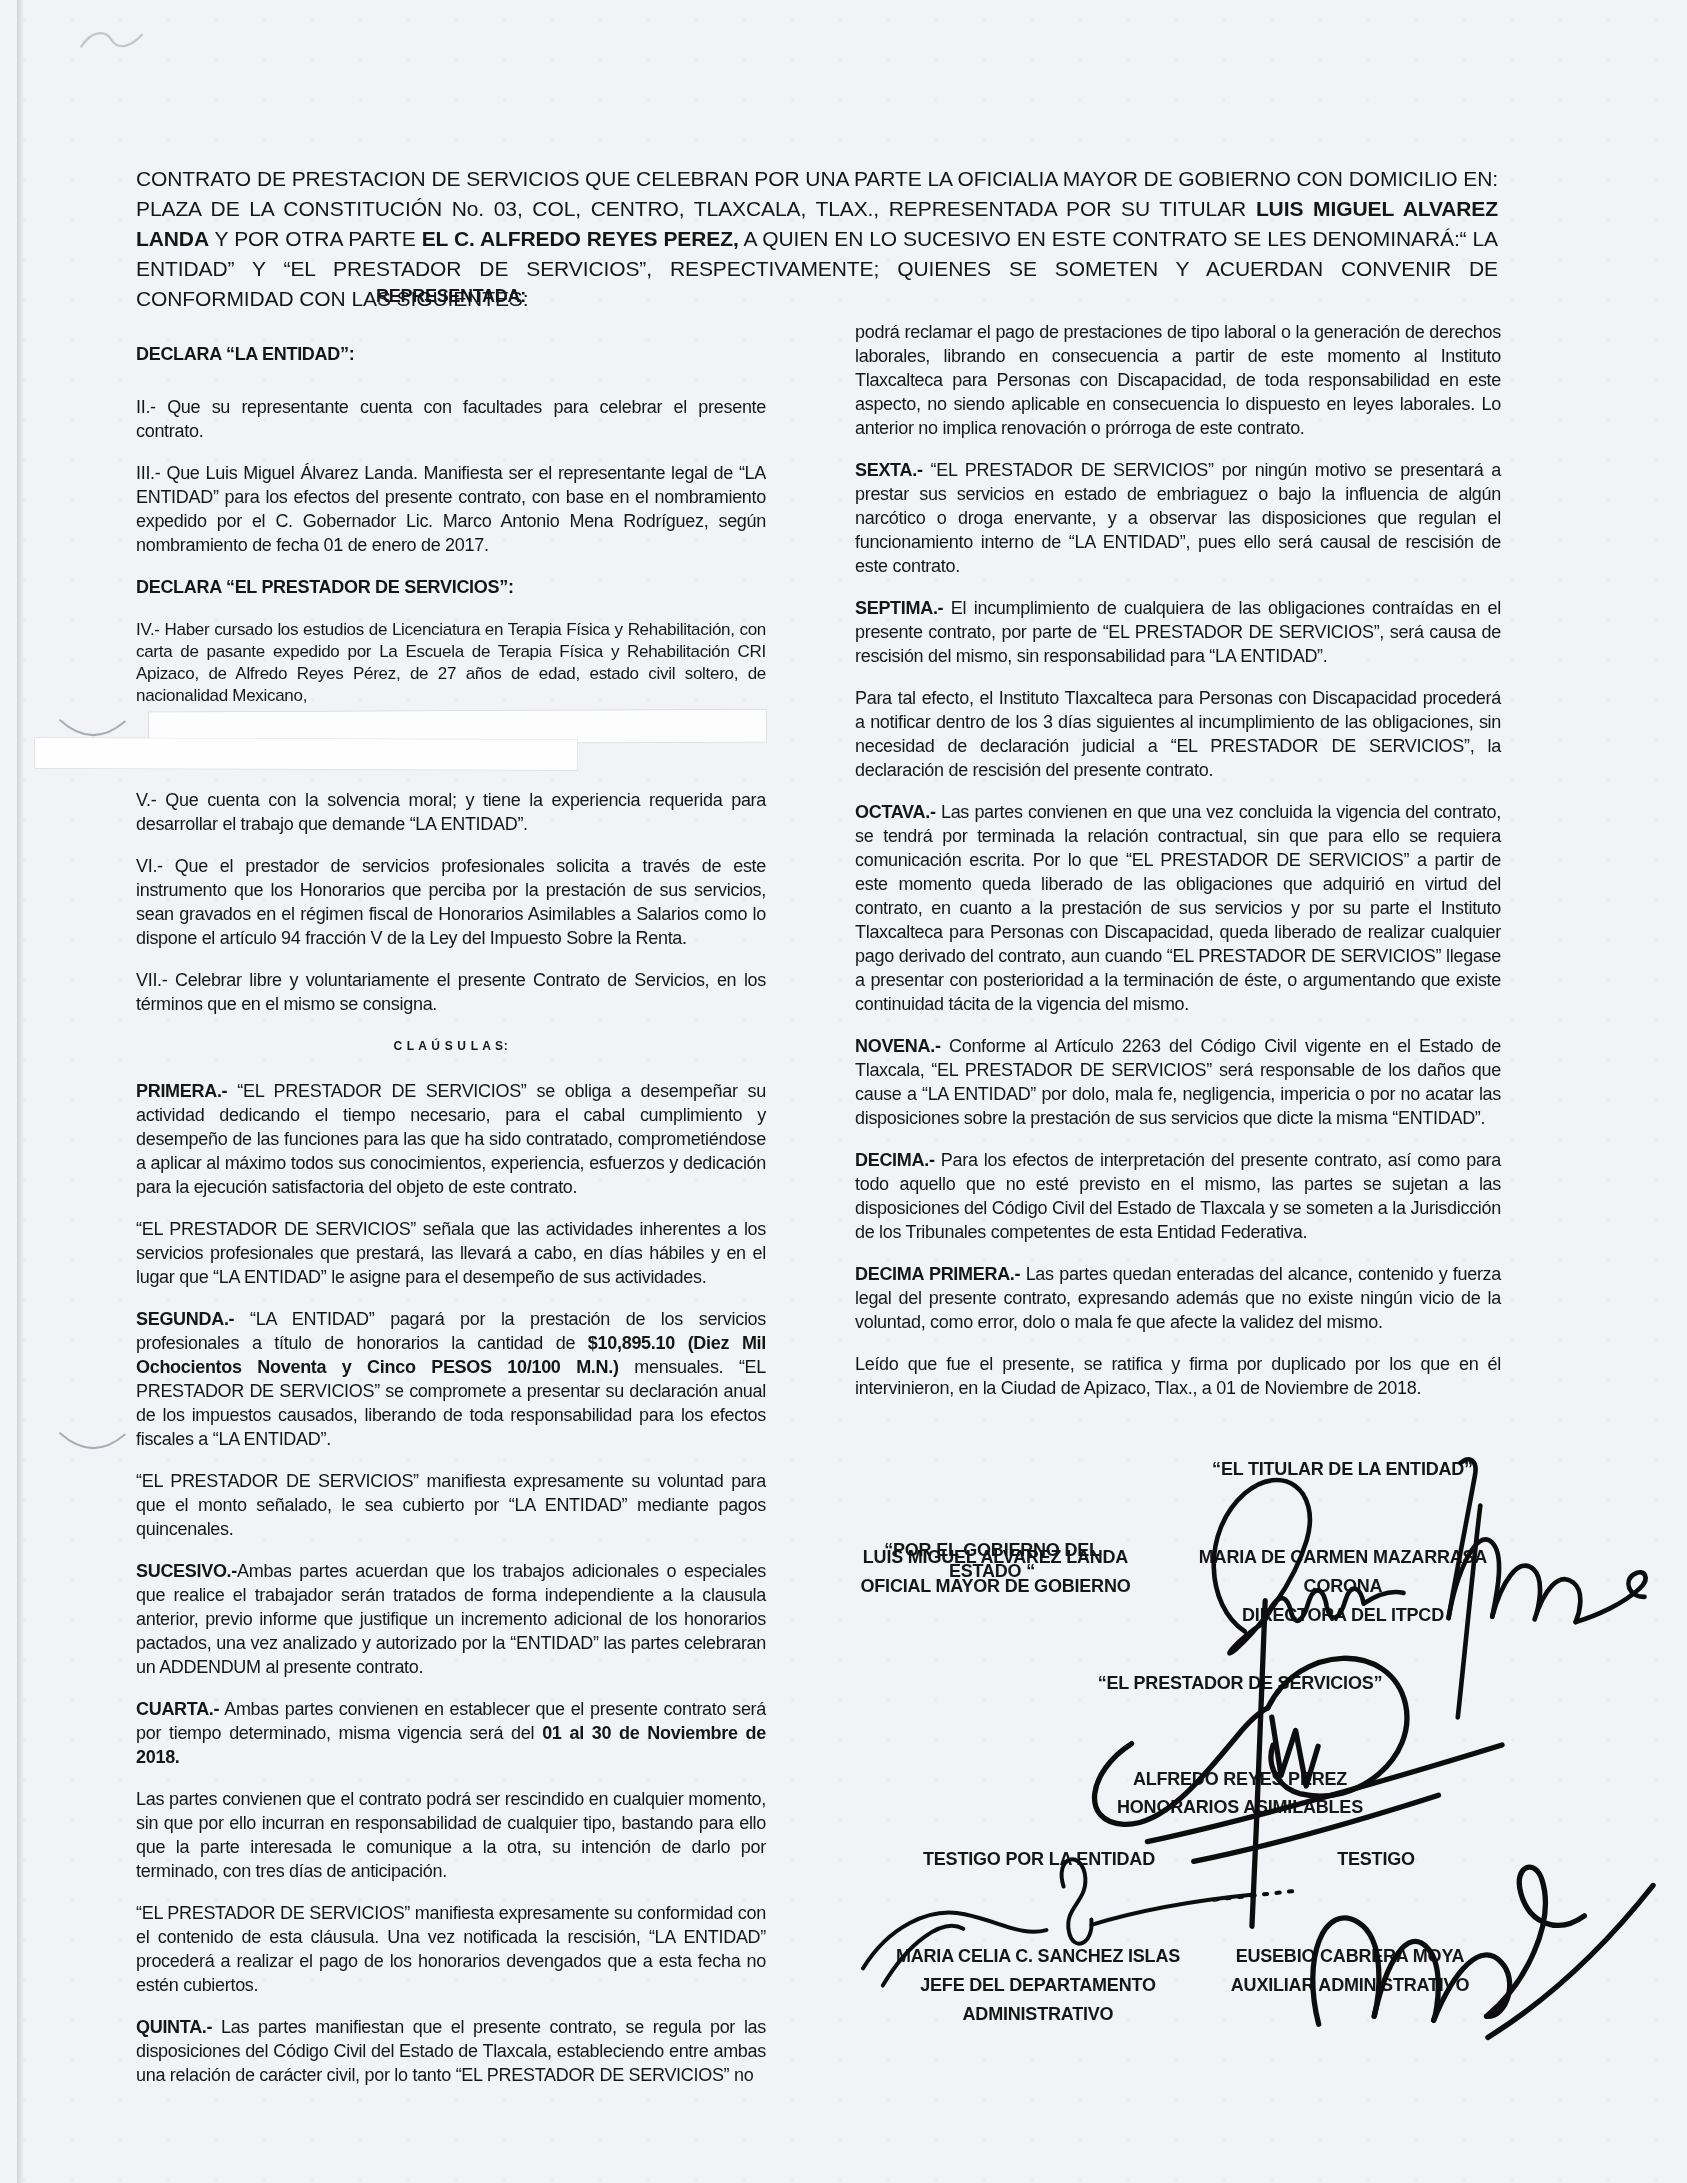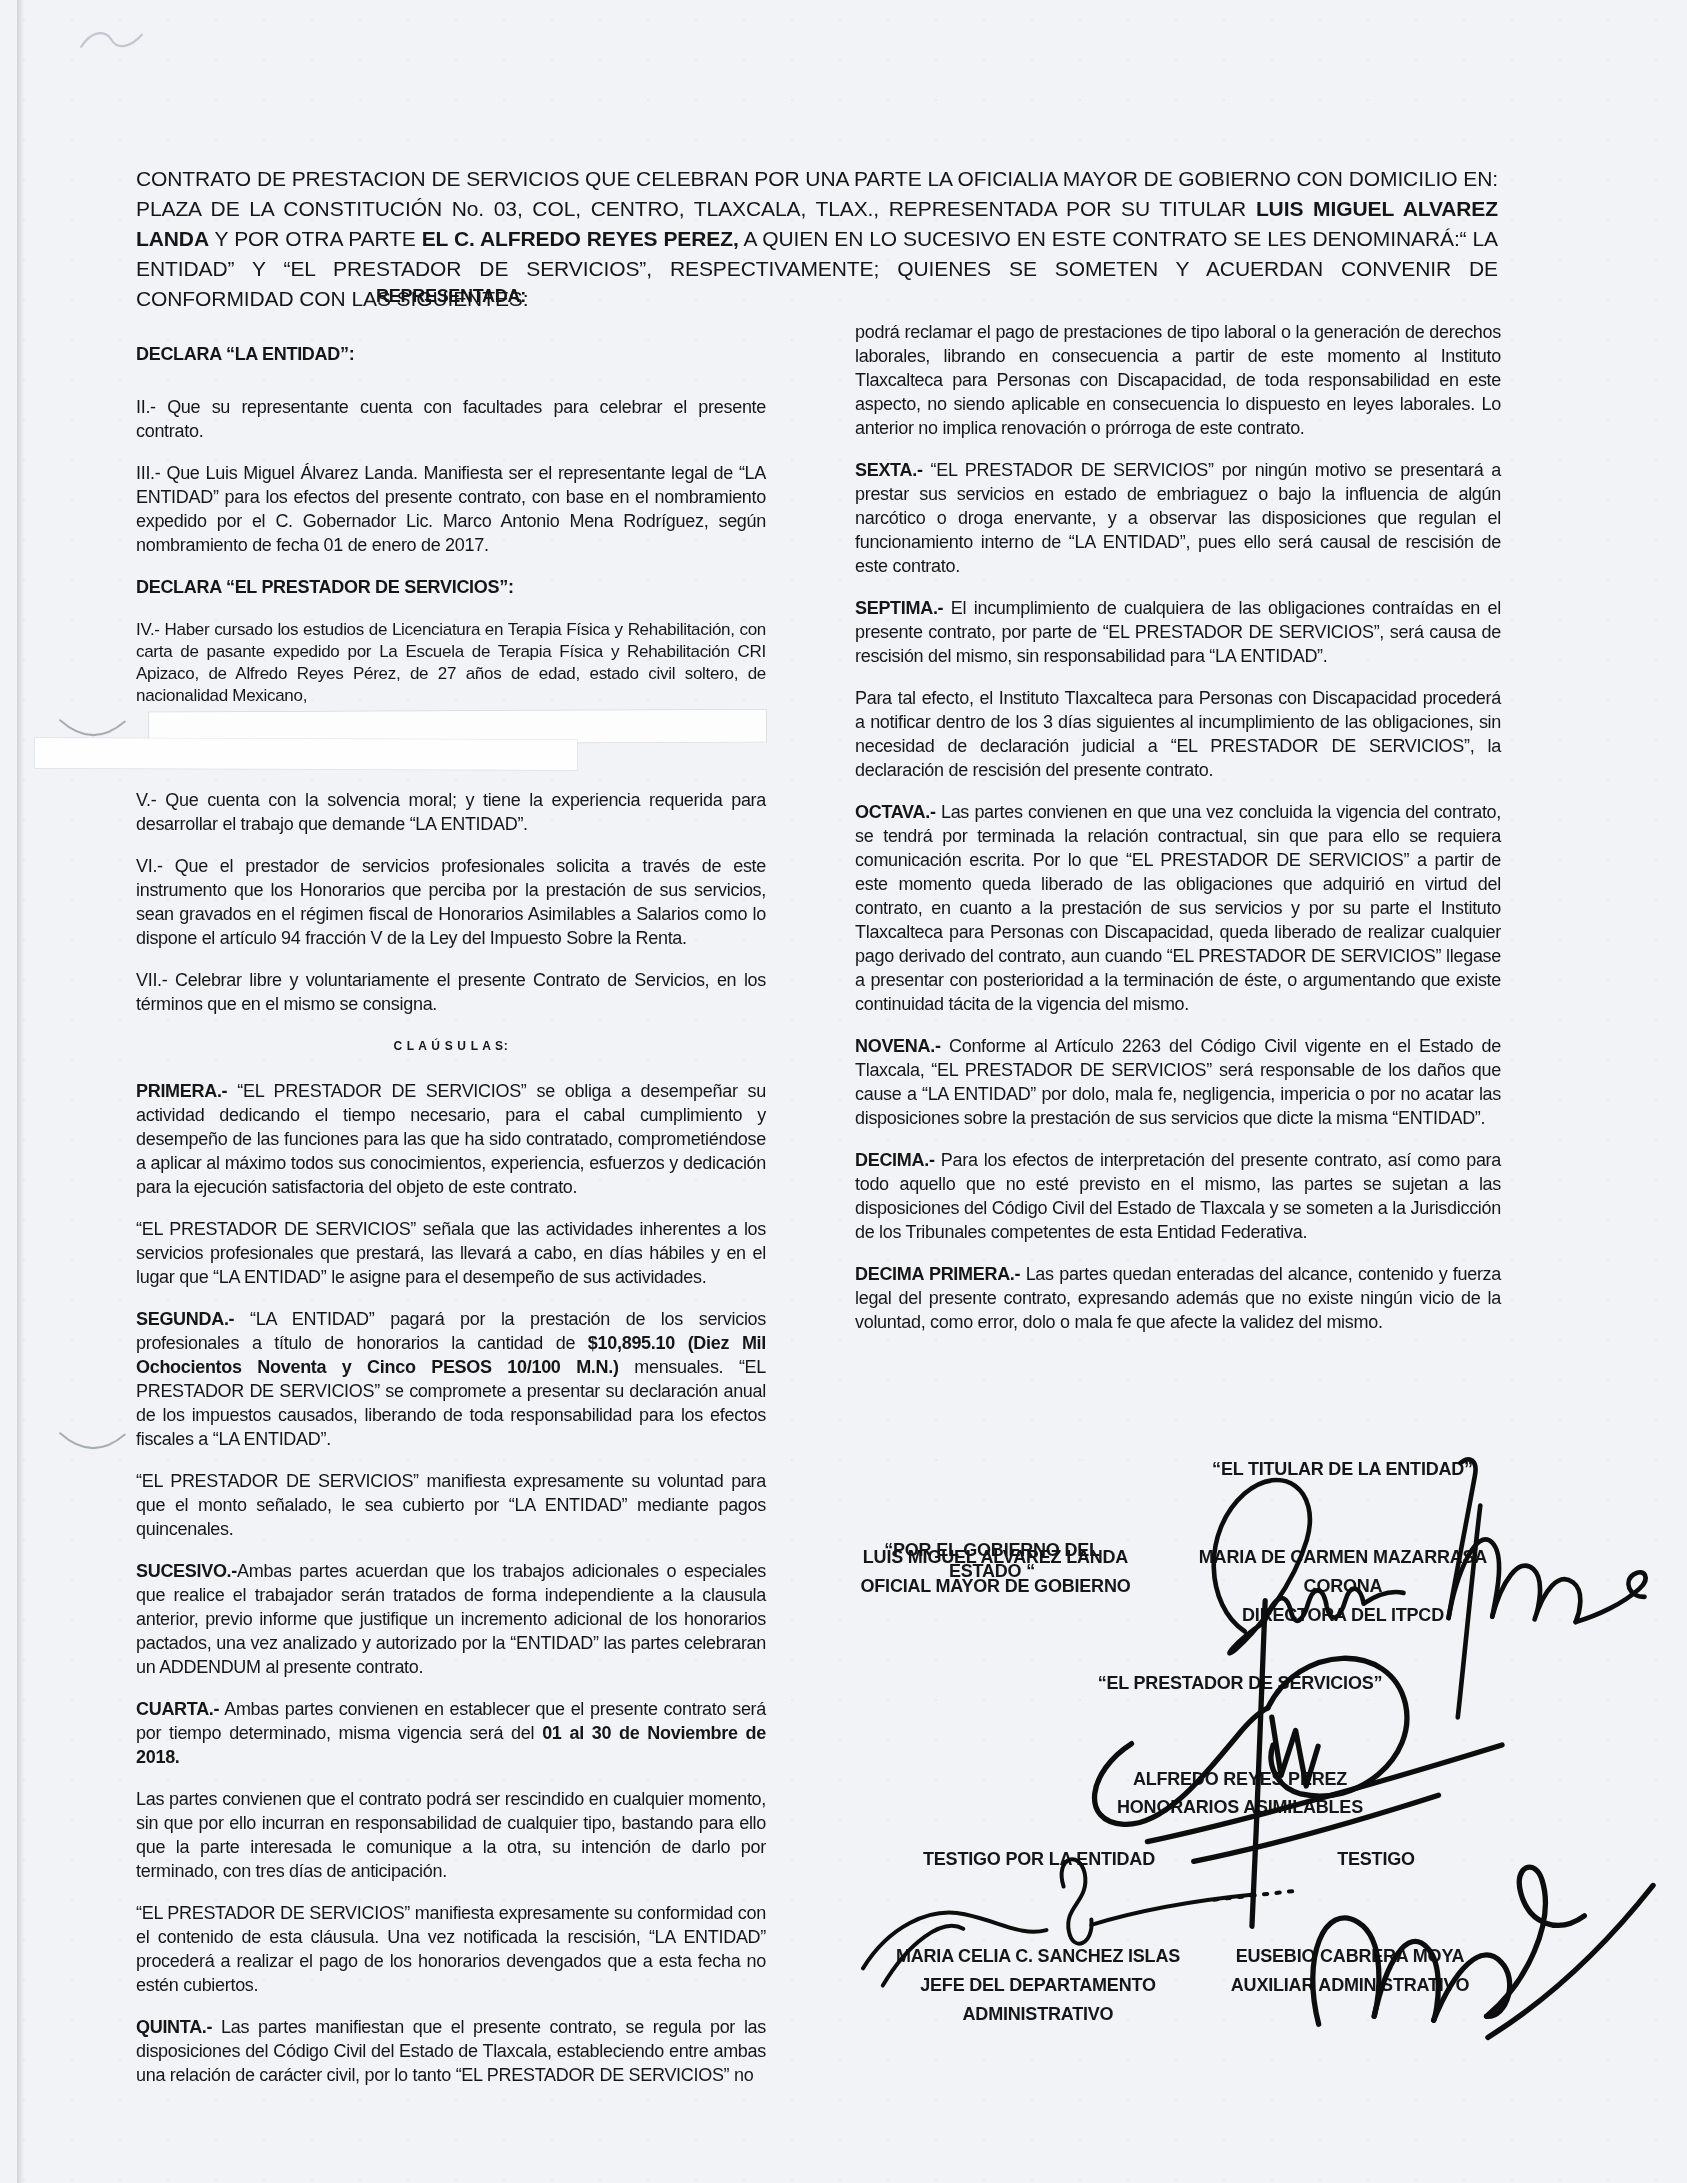--- a/index.html
+++ b/index.html
@@ -90,20 +90,21 @@
 
   <div class="col right">
     <div class="p">podrá reclamar el pago de prestaciones de tipo laboral o la generación de derechos laborales, librando en consecuencia a partir de este momento al Instituto Tlaxcalteca para Personas con Discapacidad, de toda responsabilidad en este aspecto, no siendo aplicable en consecuencia lo dispuesto en leyes laborales. Lo anterior no implica renovación o prórroga de este contrato.</div>
     <div class="p"><b>SEXTA.-</b><span> “EL PRESTADOR DE SERVICIOS”  por ningún motivo se presentará a prestar sus servicios en estado de embriaguez o bajo la influencia de algún narcótico o droga enervante, y a observar las disposiciones que regulan el funcionamiento interno de “LA ENTIDAD”, pues ello será causal de rescisión de este contrato.</span></div>
     <div class="p"><b>SEPTIMA.-</b><span> El incumplimiento de cualquiera de las obligaciones contraídas en el presente contrato, por parte de “EL PRESTADOR DE SERVICIOS”, será causa de rescisión del  mismo, sin responsabilidad para “LA ENTIDAD”.</span></div>
     <div class="p">Para tal efecto, el Instituto Tlaxcalteca para Personas con Discapacidad procederá a notificar dentro de los 3 días siguientes al incumplimiento de las obligaciones, sin necesidad de declaración judicial a “EL PRESTADOR DE SERVICIOS”,   la declaración de rescisión del presente contrato.</div>
     <div class="p"><b>OCTAVA.-</b><span> Las partes convienen en que una vez concluida la vigencia del contrato, se tendrá por terminada la relación contractual, sin que para ello se requiera comunicación escrita. Por lo que “EL PRESTADOR DE SERVICIOS” a partir de este momento queda liberado de las obligaciones que adquirió en virtud del contrato, en cuanto a la prestación de sus servicios y por su parte el Instituto Tlaxcalteca para Personas con Discapacidad,  queda liberado de realizar cualquier pago derivado del contrato, aun cuando “EL PRESTADOR DE SERVICIOS” llegase a presentar con posterioridad a la terminación de éste, o argumentando que existe continuidad tácita de la vigencia del mismo.</span></div>
     <div class="p"><b>NOVENA.-</b><span> Conforme al Artículo 2263 del Código Civil vigente en el Estado de Tlaxcala, “EL PRESTADOR DE SERVICIOS” será responsable de los daños que cause a “LA ENTIDAD” por dolo, mala fe, negligencia, impericia o por no acatar las disposiciones sobre la prestación de sus servicios que dicte la misma “ENTIDAD”.</span></div>
     <div class="p"><b>DECIMA.-</b><span> Para los efectos de interpretación del presente contrato, así como para todo aquello que no esté previsto en el  mismo, las partes se sujetan a las disposiciones del Código Civil del Estado de Tlaxcala y se someten a la Jurisdicción de los Tribunales competentes de esta Entidad  Federativa.</span></div>
     <div class="p"><b>DECIMA PRIMERA.-</b><span> Las partes quedan enteradas del alcance, contenido y fuerza legal del presente contrato, expresando además que no existe ningún vicio de la voluntad, como error, dolo o mala fe que afecte la validez del mismo.</span></div>
+    <div class="p">Leído que fue el presente, se ratifica y firma por duplicado por los que en él intervinieron, en la Ciudad de Apizaco, Tlax., a 01 de Noviembre de 2018.</div>
   </div>
 
   <div class="sig-label" style="left:853px;top:1540px;width:278px;">“POR EL GOBIERNO DEL ESTADO “</div>
   <div class="sig-label" style="left:1164px;top:1459px;width:357px;">“EL TITULAR DE LA ENTIDAD”</div>
 
   <div class="sig-names" style="left:840px;top:1543px;width:311px;">
     <div>LUIS MIGUEL ALVAREZ LANDA</div>
     <div>OFICIAL MAYOR DE GOBIERNO</div>
   </div>
   <div class="sig-names" style="left:1171px;top:1543px;width:344px;">

